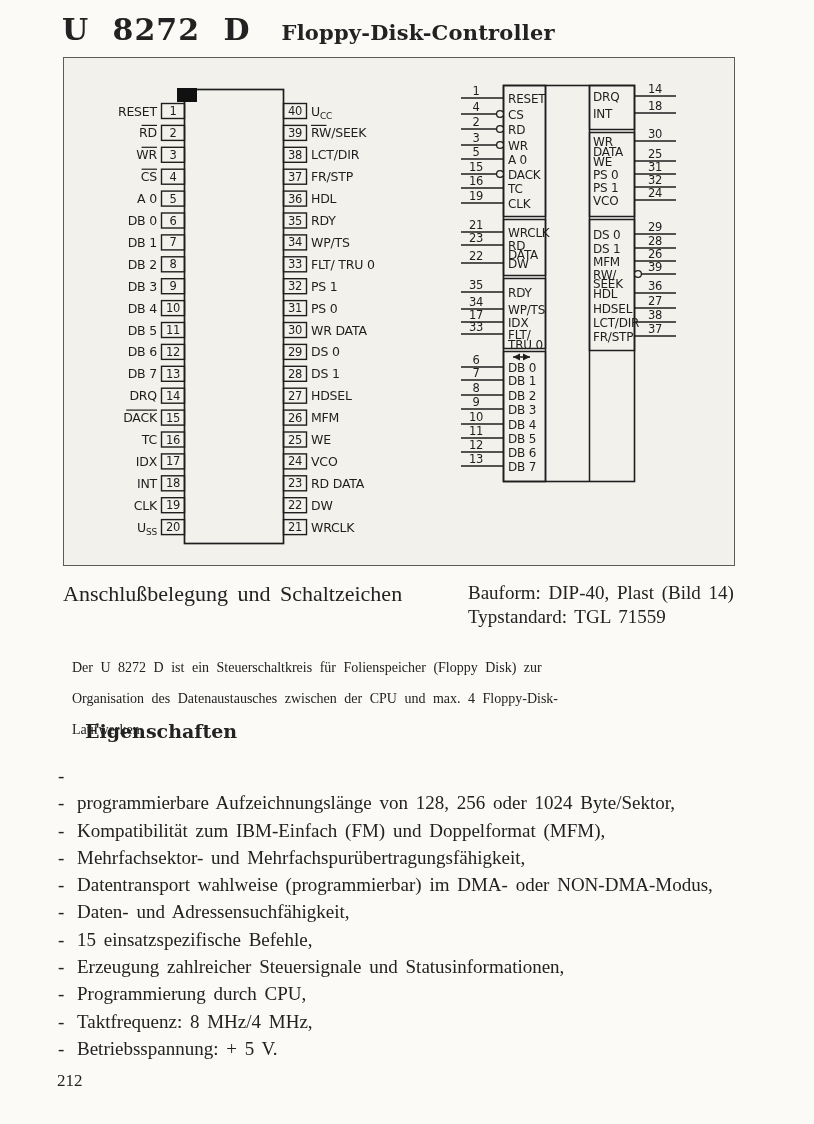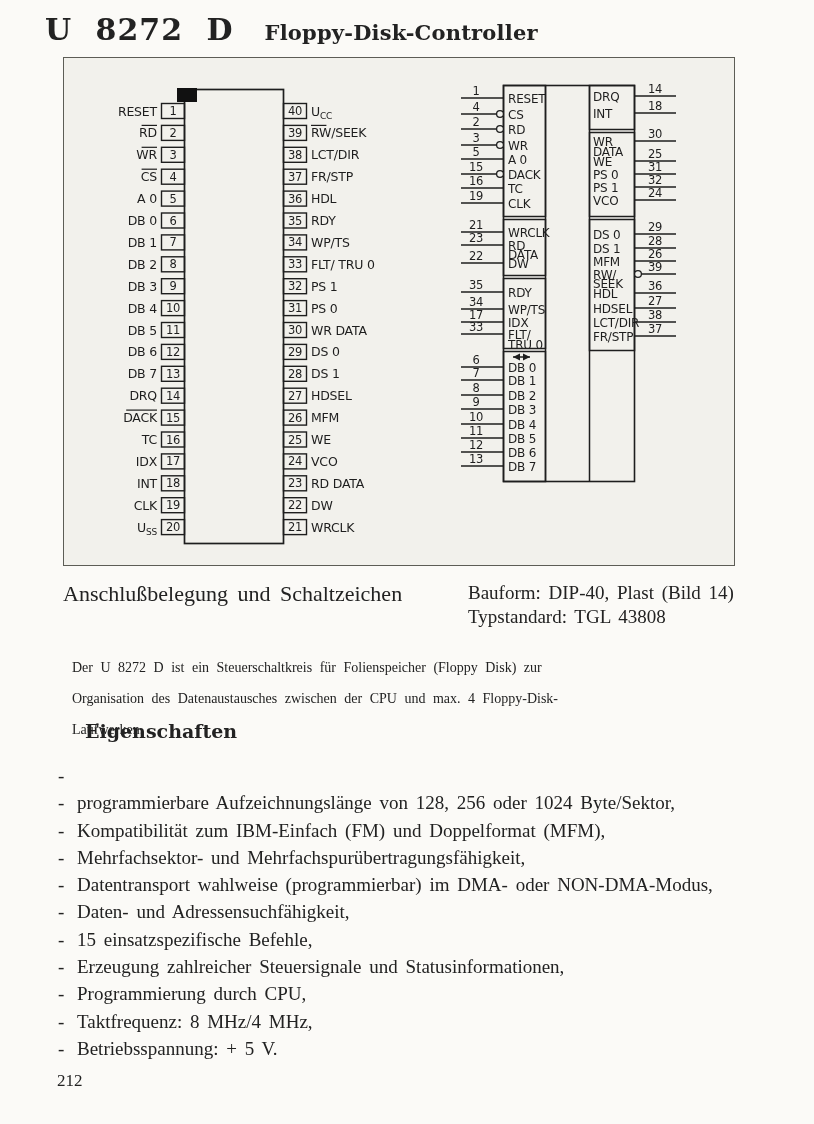--- a/index.html
+++ b/index.html
@@ -3,21 +3,21 @@
 <meta charset="utf-8">
 <style>
   html,body{margin:0;padding:0;}
   body{
     position:relative; width:814px; height:1124px;
     background:#fbfaf7; color:#222;
     font-family:"Liberation Serif", serif;
     overflow:hidden;
   }
   .title-row{
-    position:absolute; left:45px; top:12px;
+    position:absolute; left:62px; top:12px;
     display:flex; align-items:baseline;
   }
   .part-number{
     font-size:30px; font-weight:bold; letter-spacing:1px; word-spacing:12px;
     font-family:"DejaVu Serif", serif;
   }
   .subtitle{
     margin-left:31px; font-size:21px; font-weight:bold; letter-spacing:.2px;
     font-family:"DejaVu Serif", serif;
   }
@@ -324,21 +324,21 @@
       <text x="591" y="260.5" fill="#1e1e1e" font-family="&quot;DejaVu Sans&quot;, &quot;Liberation Sans&quot;, sans-serif" font-size="11.5" letter-spacing="-0.2" text-anchor="middle">38</text>
       <text x="529" y="282.5" fill="#1e1e1e" font-family="&quot;DejaVu Sans&quot;, &quot;Liberation Sans&quot;, sans-serif" font-size="12" letter-spacing="-0.2" text-anchor="start">FR/STP</text>
       <line x1="570.5" y1="278" x2="612" y2="278" stroke="#1e1e1e" stroke-width="1.4"></line>
       <text x="591" y="274.5" fill="#1e1e1e" font-family="&quot;DejaVu Sans&quot;, &quot;Liberation Sans&quot;, sans-serif" font-size="11.5" letter-spacing="-0.2" text-anchor="middle">37</text>
     </svg>
 </div>
 
 <div class="caption-left">Anschlußbelegung und Schaltzeichen</div>
 <div class="pkg-info">
   <div>Bauform: DIP-40, Plast (Bild 14)</div>
-  <div>Typstandard: TGL 43808</div>
+  <div>Typstandard: TGL 71559</div>
 </div>
 
 <div class="intro">
     <div>Der U 8272 D ist ein Steuerschaltkreis für Folienspeicher (Floppy Disk) zur</div>
     <div>Organisation des Datenaustausches zwischen der CPU und max. 4 Floppy-Disk-</div>
     <div>Laufwerken.</div>
   </div>
 <div class="features-heading">Eigenschaften</div>
 <div class="features">
     <div class="feature">

